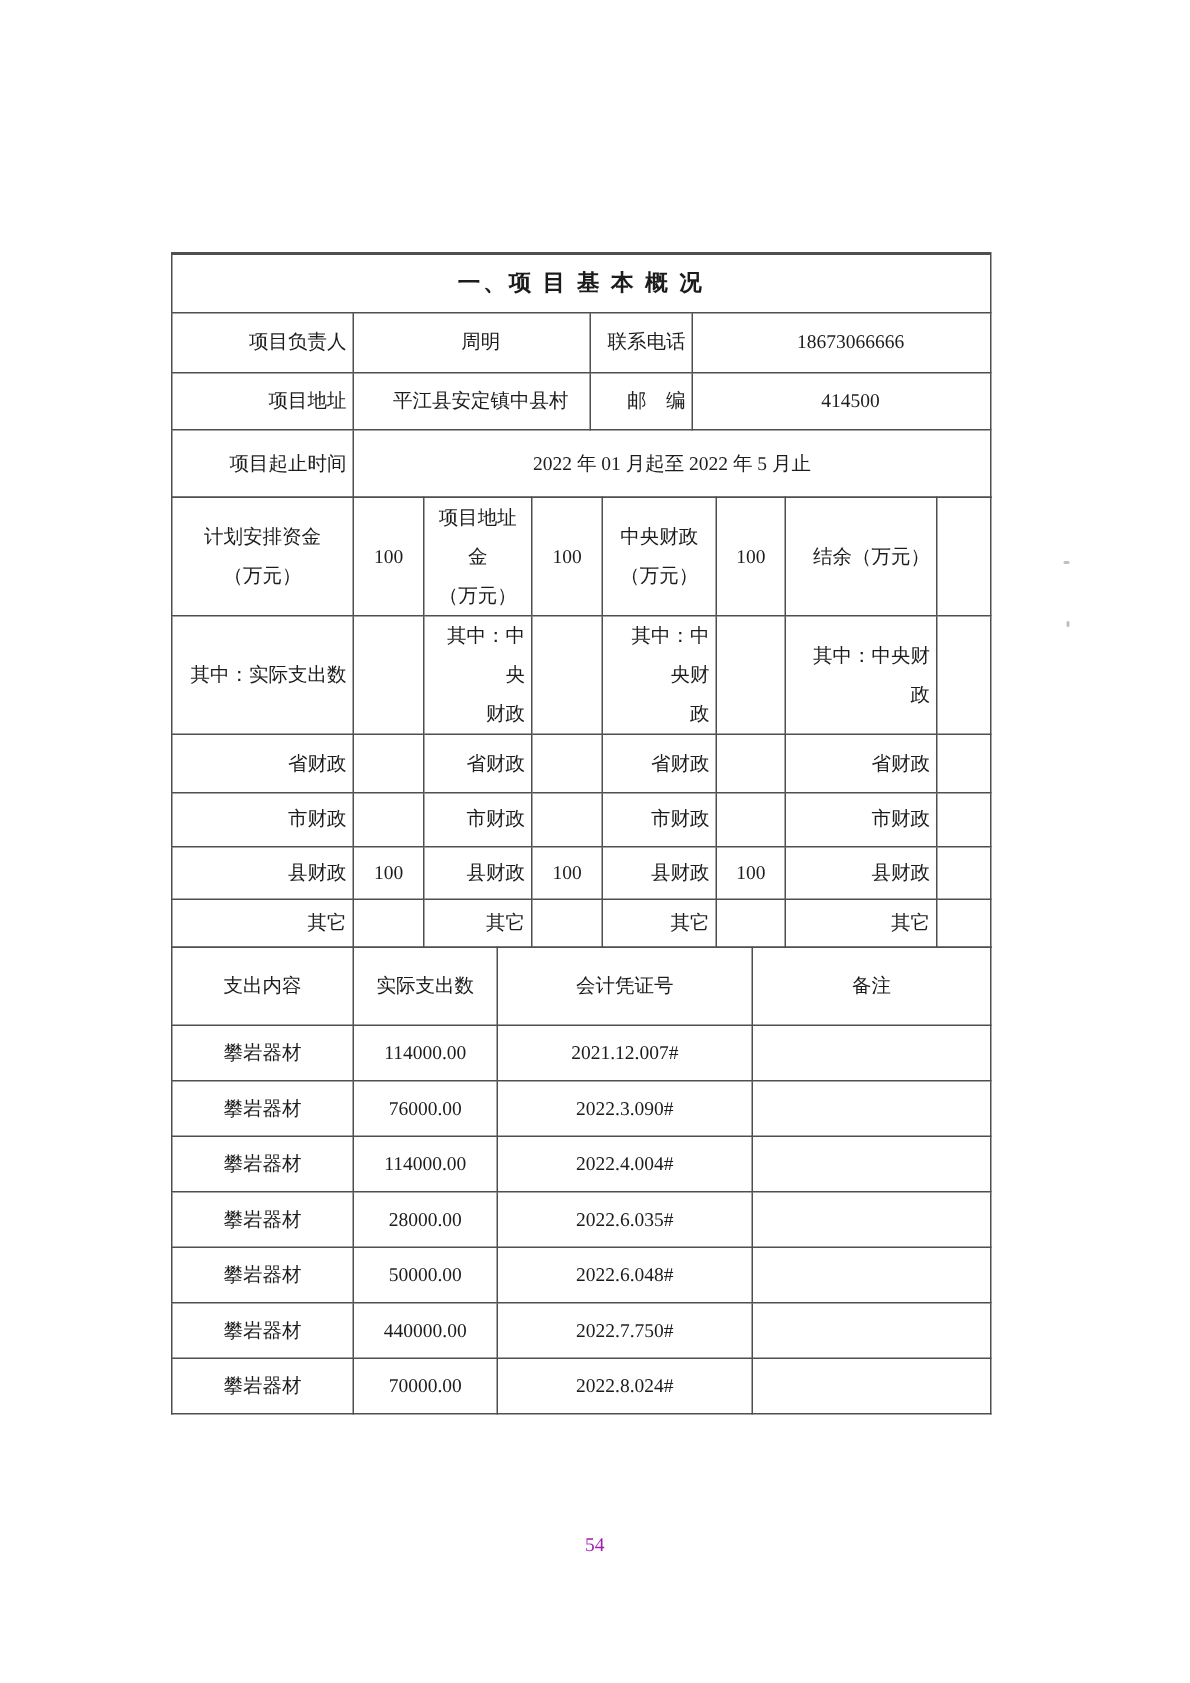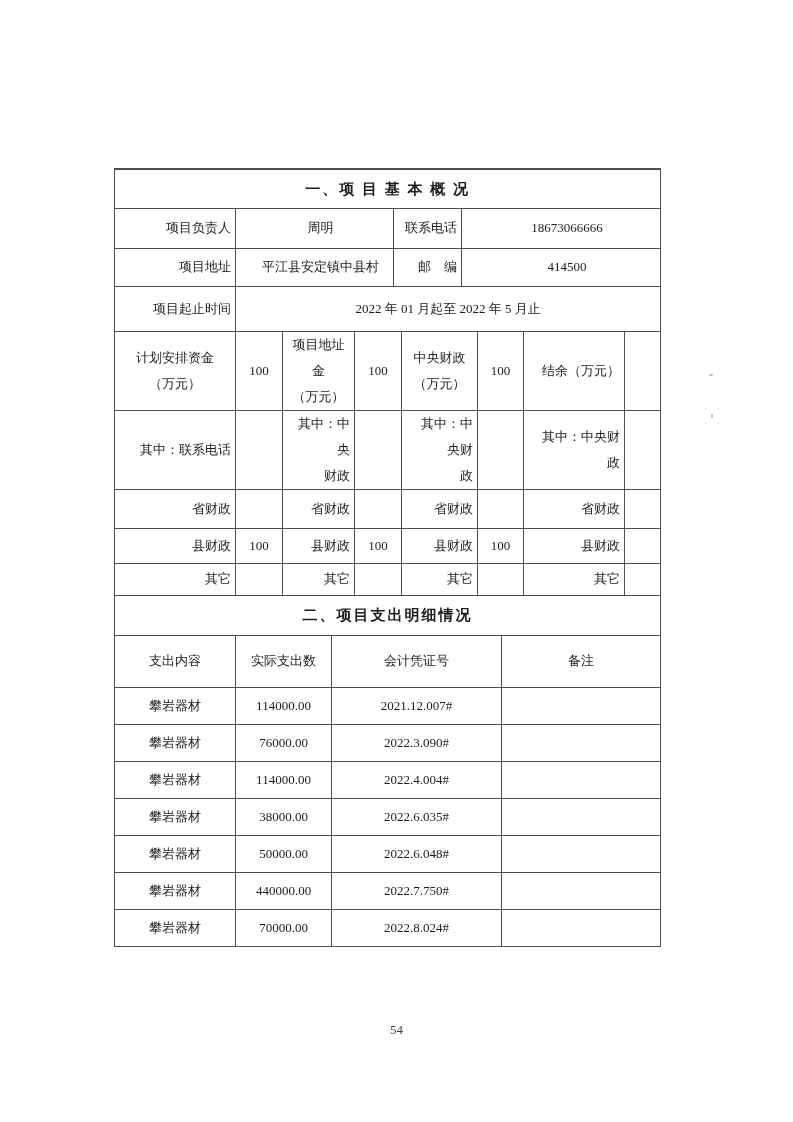--- a/index.html
+++ b/index.html
@@ -59,21 +59,21 @@
     white-space: pre-line;
     line-height: 2.0;
   }
   .pageno {
     position: absolute;
     left: 0;
     right: 0;
     top: 1022px;
     text-align: center;
     font-size: 13px;
-    color: #404040;
+    color: #a21caf;
   }
   .speck {
     position: absolute;
     background: #8a8a8a;
     opacity: 0.55;
     border-radius: 1px;
   }
   .speck-1 { left: 709px; top: 374px; width: 4px; height: 2px; }
   .speck-2 { left: 711px; top: 414px; width: 2px; height: 4px; }
 </style>
@@ -132,40 +132,50 @@
 金
 （万元）</td>
       <td class="center">100</td>
       <td class="center">中央财政
 （万元）</td>
       <td class="center">100</td>
       <td class="lbl">结余（万元）</td>
       <td class="center"></td>
     </tr>
     <tr class="h65">
-      <td class="lbl">其中：联系电话</td>
+      <td class="lbl">其中：实际支出数</td>
       <td class="center"></td>
       <td class="lbl">其中：中央
 财政</td>
       <td class="center"></td>
       <td class="lbl">其中：中央财
 政</td>
       <td class="center"></td>
       <td class="lbl">其中：中央财
 政</td>
       <td class="center"></td>
     </tr>
     <tr class="h39">
       <td class="lbl">省财政</td>
       <td class="center"></td>
       <td class="lbl">省财政</td>
       <td class="center"></td>
       <td class="lbl">省财政</td>
       <td class="center"></td>
       <td class="lbl">省财政</td>
+      <td class="center"></td>
+    </tr>
+    <tr class="h36">
+      <td class="lbl">市财政</td>
+      <td class="center"></td>
+      <td class="lbl">市财政</td>
+      <td class="center"></td>
+      <td class="lbl">市财政</td>
+      <td class="center"></td>
+      <td class="lbl">市财政</td>
       <td class="center"></td>
     </tr>
     <tr class="h35">
       <td class="lbl">县财政</td>
       <td class="center">100</td>
       <td class="lbl">县财政</td>
       <td class="center">100</td>
       <td class="lbl">县财政</td>
       <td class="center">100</td>
       <td class="lbl">县财政</td>
@@ -185,23 +195,20 @@
     </table>
 
   <table class="t t-detail">
     <colgroup>
       <col style="width:121px">
         <col style="width:96px">
         <col style="width:170px">
         <col style="width:159px">
     </colgroup>
     <tbody>
-        <tr class="h40">
-      <td colspan="4" class="title-cell">二、项目支出明细情况</td>
-    </tr>
     <tr class="h52">
       <td class="center">支出内容</td>
       <td class="center">实际支出数</td>
       <td class="center">会计凭证号</td>
       <td class="center">备注</td>
     </tr>
     <tr class="h37">
       <td class="center">攀岩器材</td>
       <td class="center">114000.00</td>
       <td class="center">2021.12.007#</td>
@@ -214,21 +221,21 @@
       <td class="center"></td>
     </tr>
     <tr class="h37">
       <td class="center">攀岩器材</td>
       <td class="center">114000.00</td>
       <td class="center">2022.4.004#</td>
       <td class="center"></td>
     </tr>
     <tr class="h37">
       <td class="center">攀岩器材</td>
-      <td class="center">38000.00</td>
+      <td class="center">28000.00</td>
       <td class="center">2022.6.035#</td>
       <td class="center"></td>
     </tr>
     <tr class="h37">
       <td class="center">攀岩器材</td>
       <td class="center">50000.00</td>
       <td class="center">2022.6.048#</td>
       <td class="center"></td>
     </tr>
     <tr class="h37">

